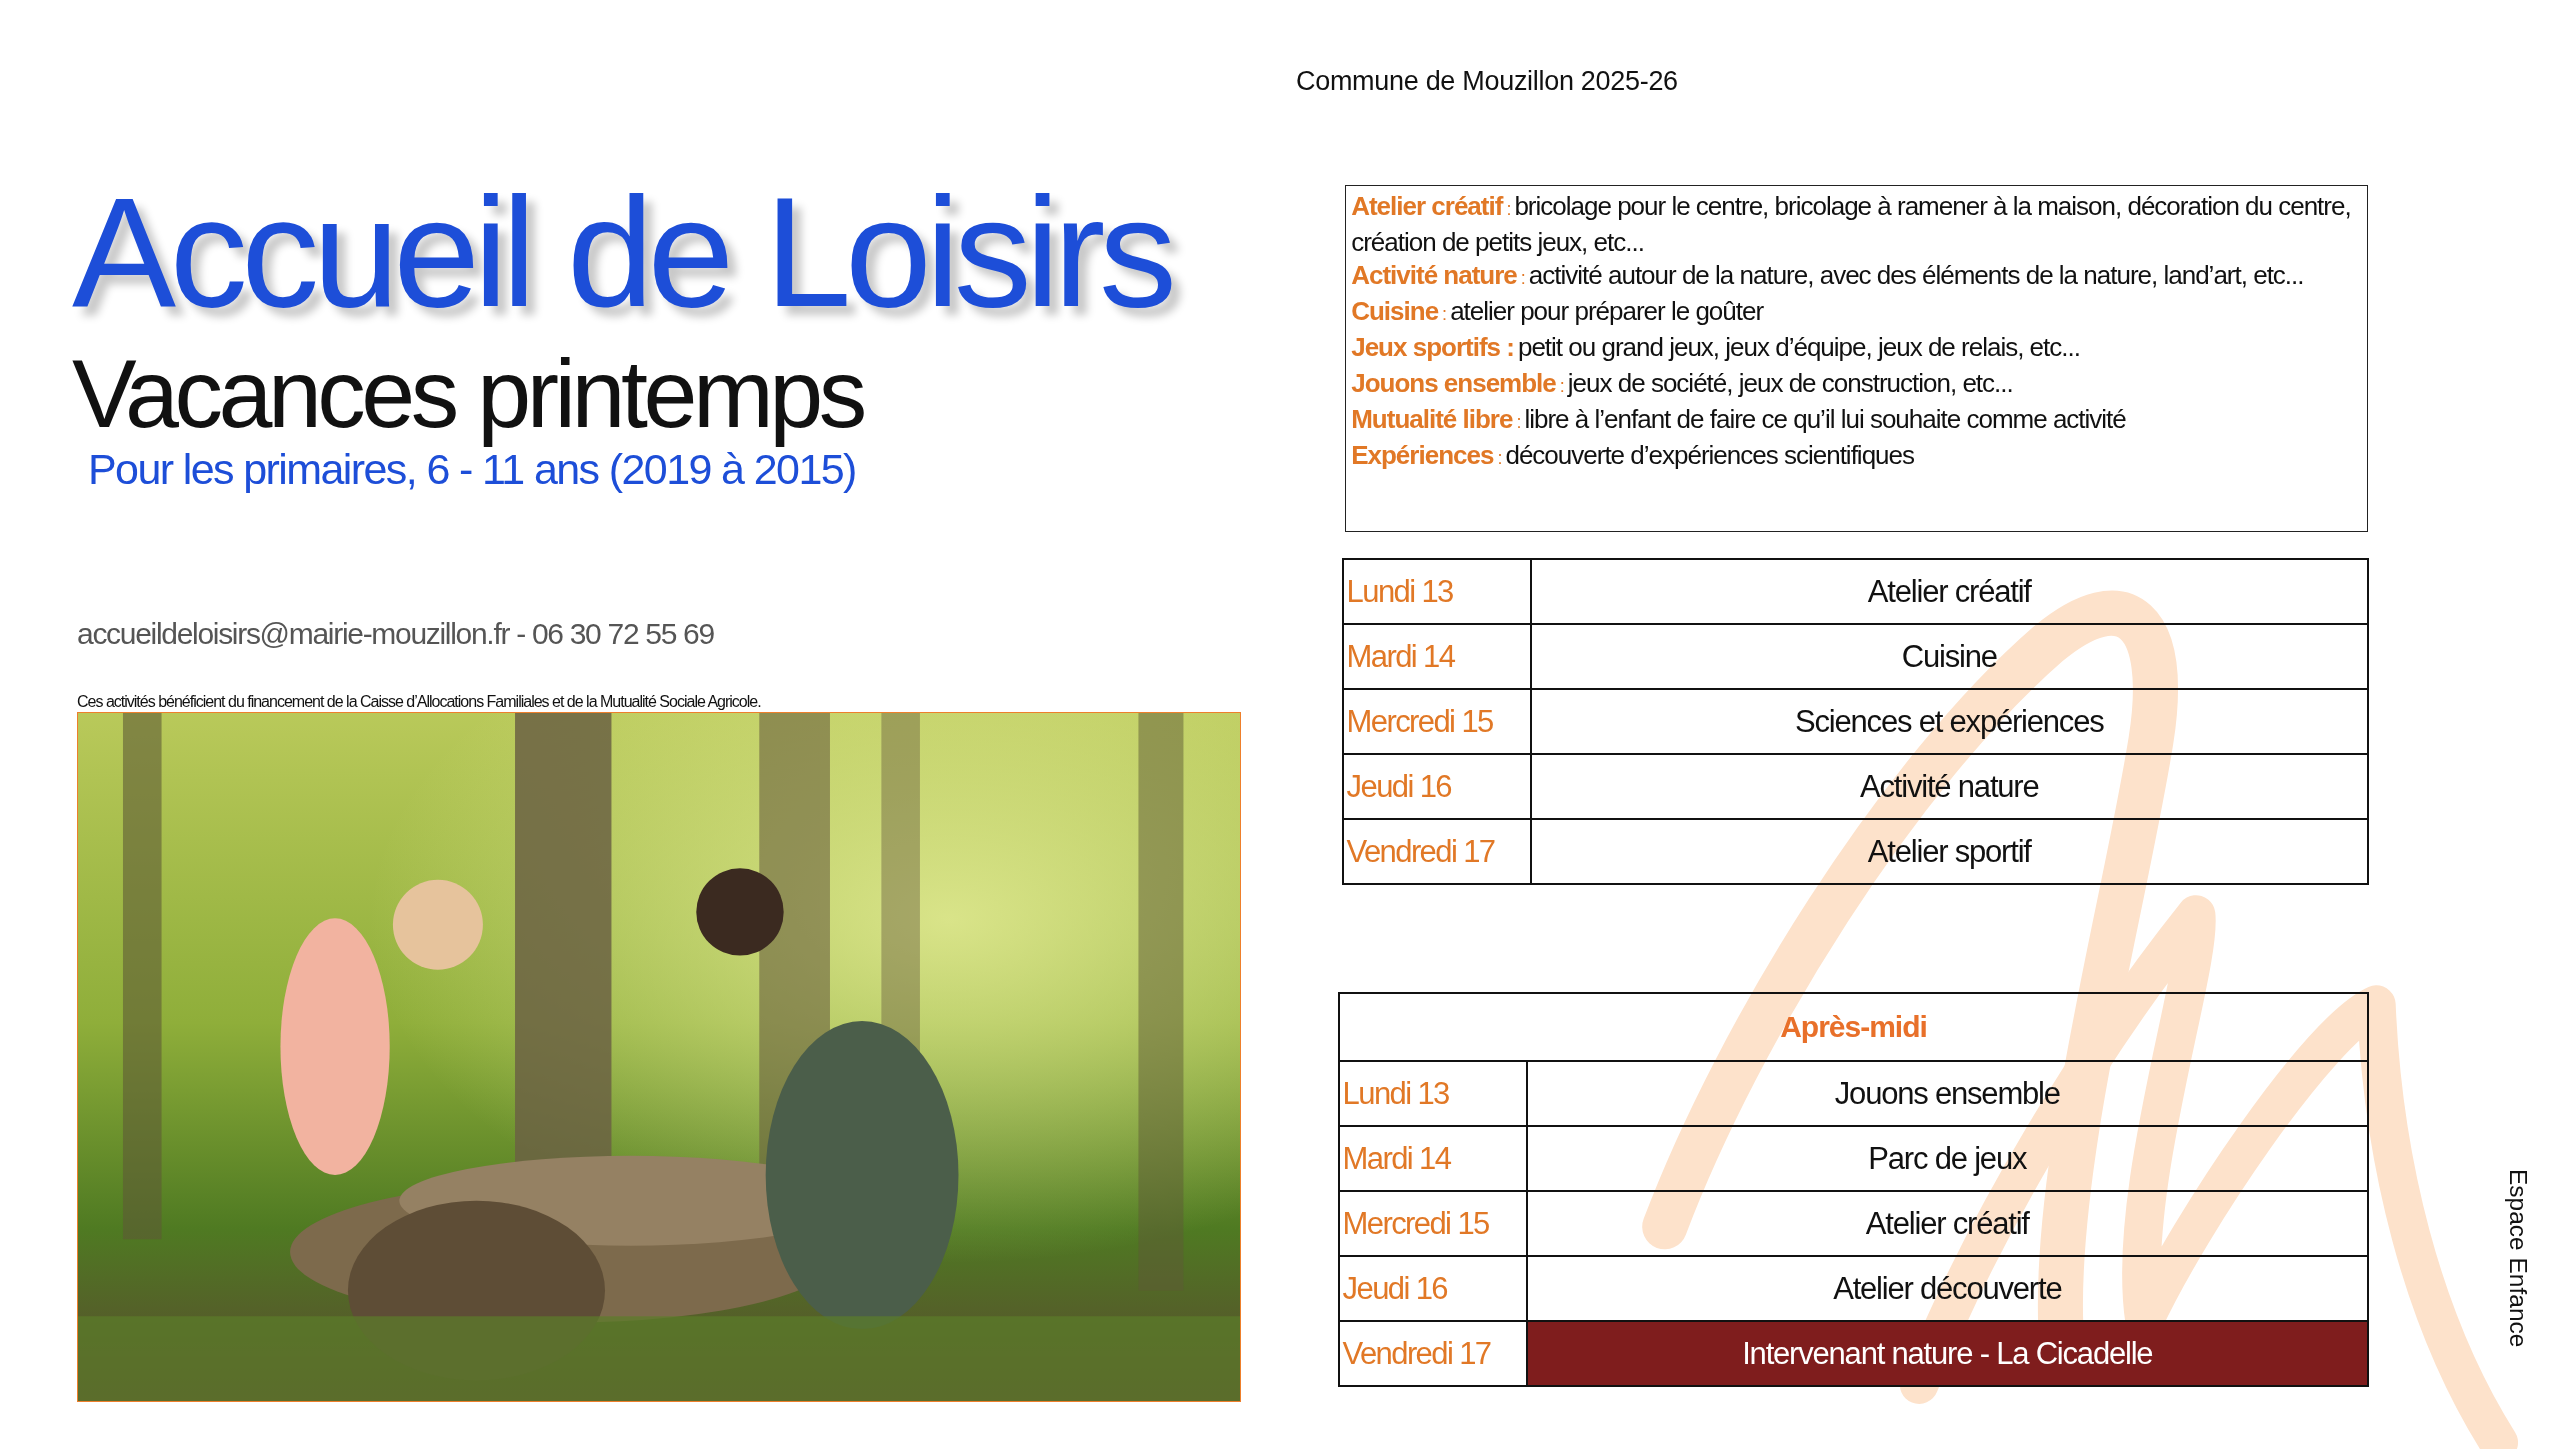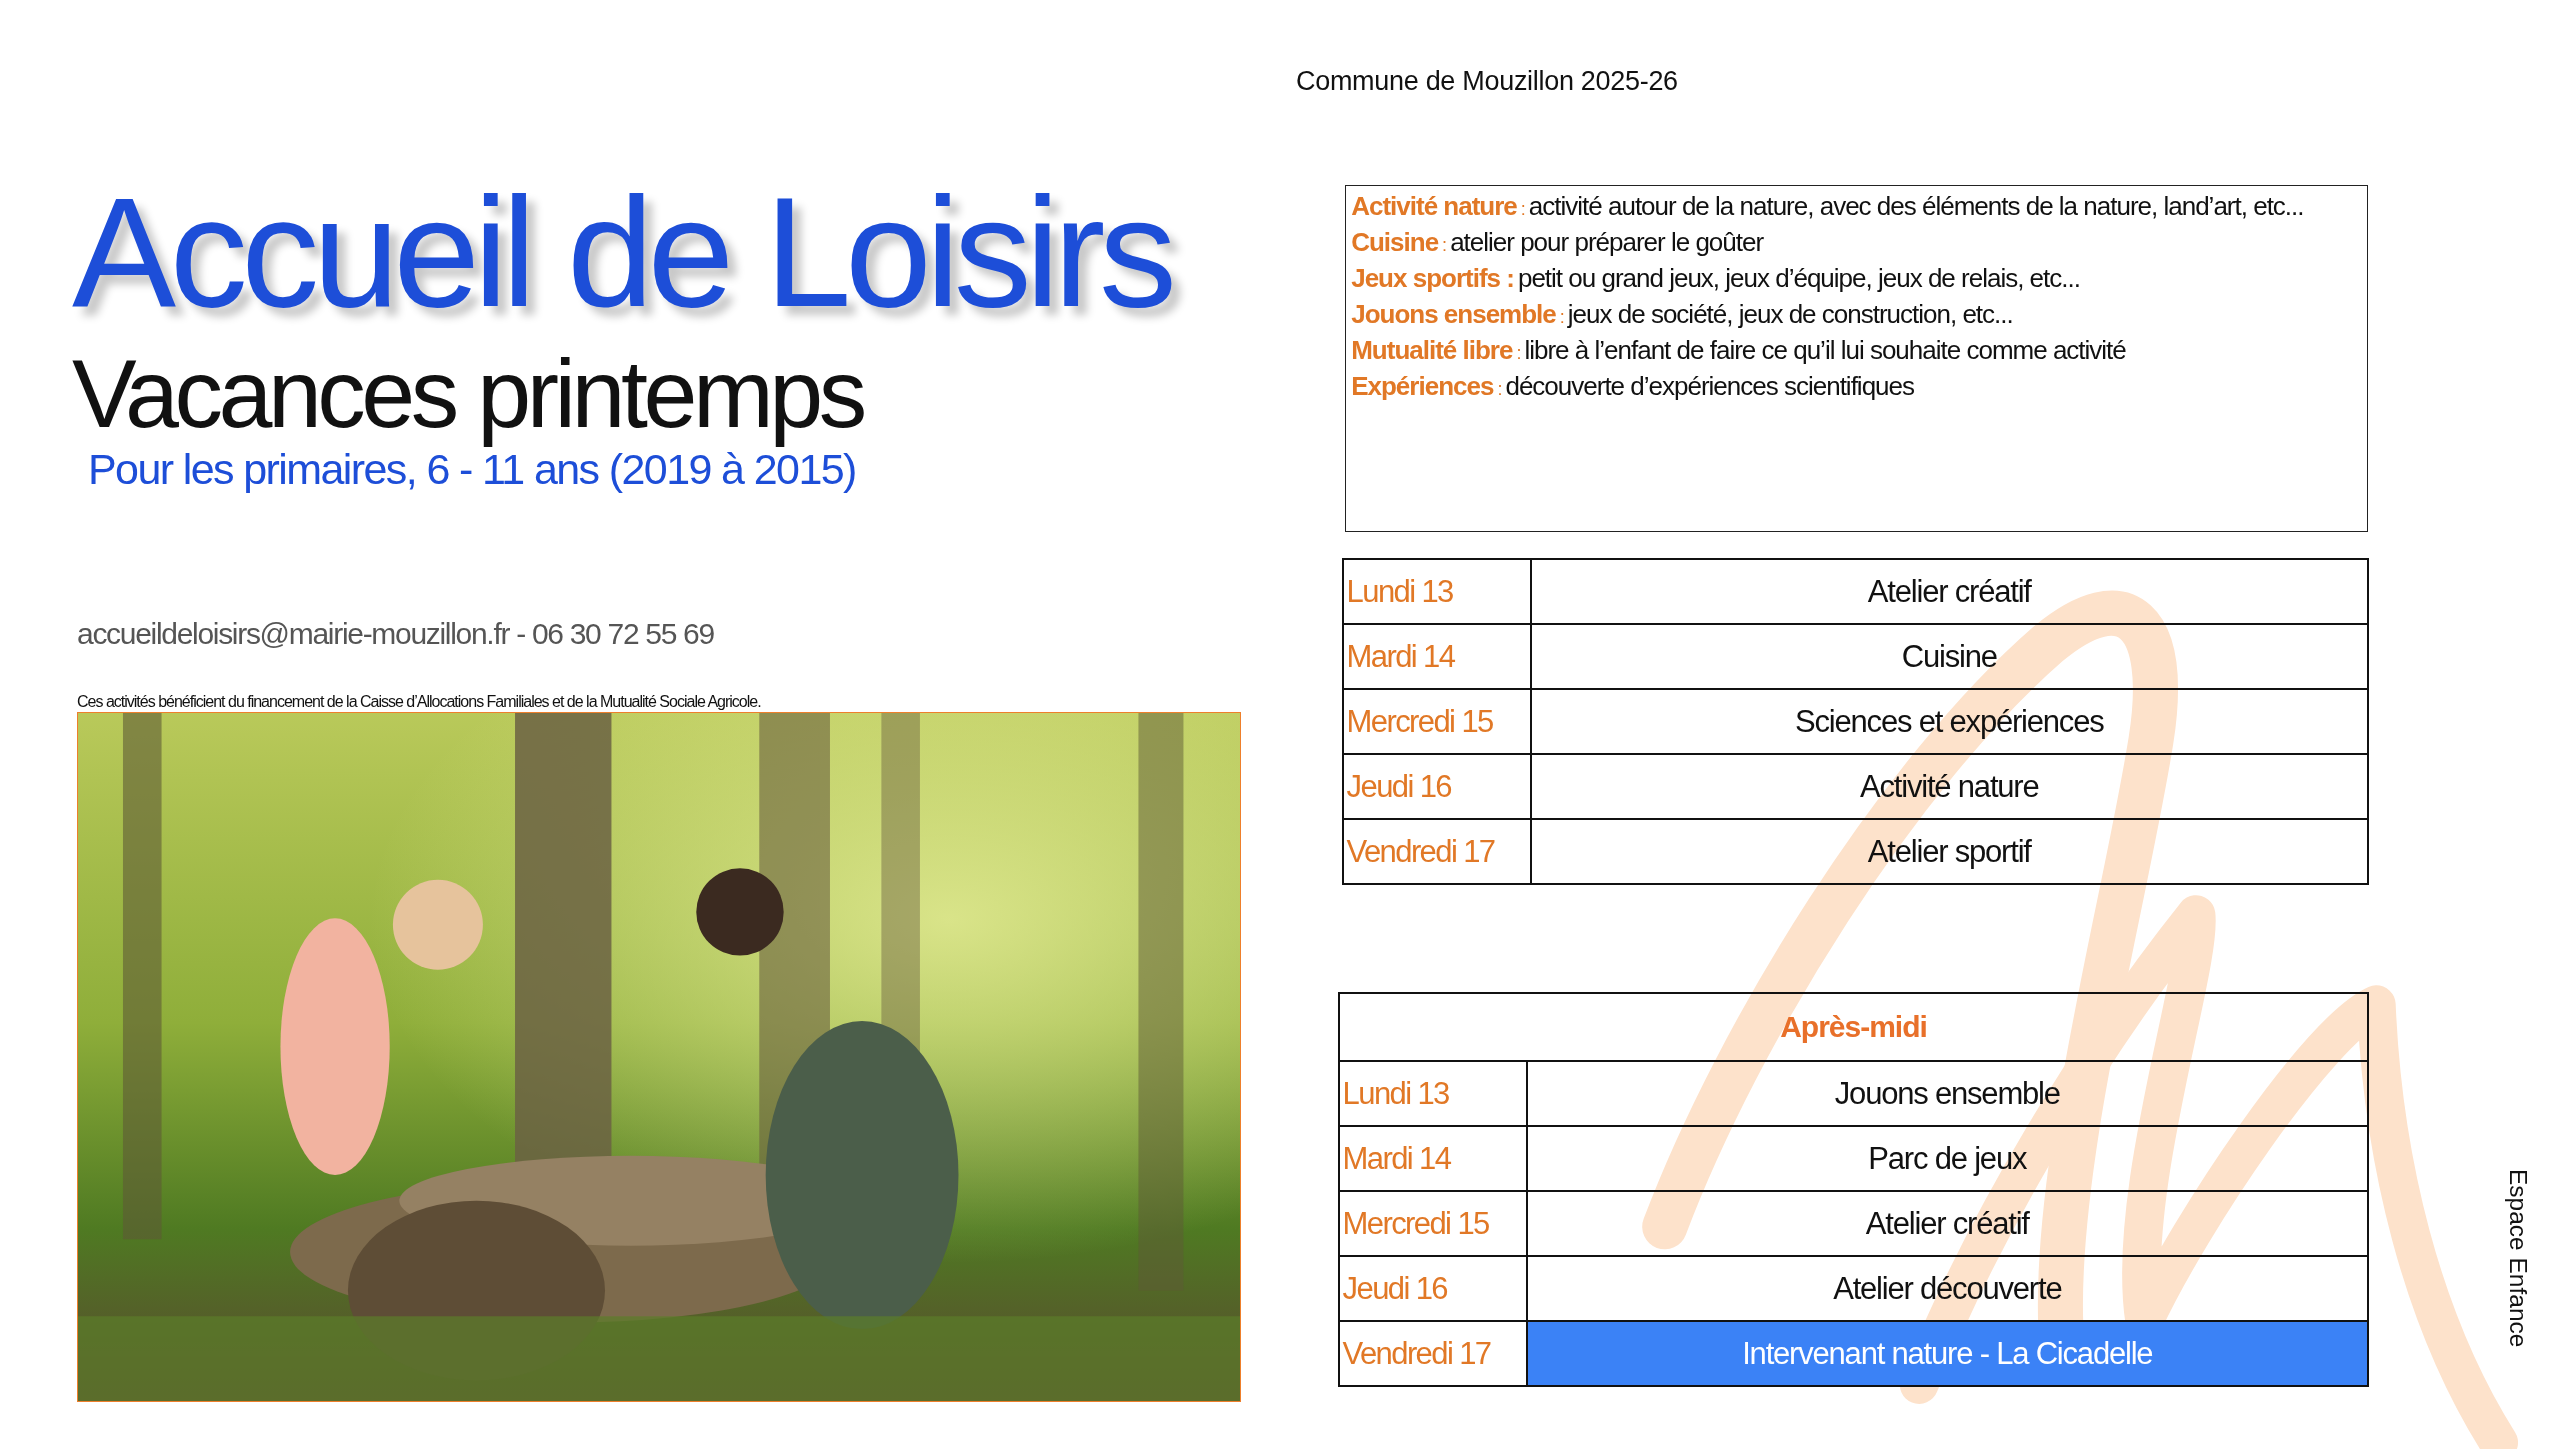--- a/index.html
+++ b/index.html
@@ -21,21 +21,21 @@
             padding:3.9px 5.2px; z-index:2; background:transparent; }
   .legend-line { font-size:26px; line-height:33px; letter-spacing:-1px; color:#111; }
   .legend-key { color:#e17826; font-weight:bold; }
   .legend-sep { color:#e17826; font-size:18px; }
 
   table.sched { position:absolute; border-collapse:collapse; z-index:2; }
   table.sched td, table.sched th { border:2.6px solid #111; padding:0; }
   table.sched th { height:66px; font-size:30px; color:#e8702a; font-weight:bold; letter-spacing:-1px; text-align:center; }
   table.sched td.day { width:183px; color:#e17826; font-size:31px; letter-spacing:-1.6px; padding-left:2.6px; text-align:left; }
   table.sched td.act { text-align:center; font-size:31px; letter-spacing:-1.2px; color:#111; }
-  table.sched td.hl { background:#3b82f6; color:#ffffff; }
+  table.sched td.hl { background:#7f1d1d; color:#ffffff; }
   .matin { left:1342px; top:558px; width:1027px; }
   .matin td { height:63px; }
   .apm { left:1338px; top:992px; width:1031px; }
   .apm td { height:63px; }
   .espace { left:2504px; top:1169px; writing-mode:vertical-rl; font-size:24.5px; color:#111; z-index:2; white-space:nowrap; }
 </style>
 </head>
 <body>
 
 <svg id="watermark" viewBox="0 0 4000 2250">
@@ -84,20 +84,21 @@
     <circle cx="560" cy="330" r="70" fill="#e6c39c"></circle>
 
     <ellipse cx="1220" cy="720" rx="150" ry="240" fill="#4b5e4a"></ellipse>
     <circle cx="1030" cy="310" r="68" fill="#3b2a20"></circle>
 
     <rect x="0" y="940" width="1808" height="132" fill="#5b7d2a" opacity="0.7"></rect>
   </svg>
 </div>
 
 <div class="abs legend">
+  <div class="legend-line"><span class="legend-key">Atelier créatif</span><span class="legend-sep"> : </span><span> bricolage pour le centre, bricolage à ramener à la maison, décoration du centre, création de petits jeux, etc...</span></div>
   <div class="legend-line"><span class="legend-key">Activité nature</span><span class="legend-sep"> : </span><span>activité autour de la nature, avec des éléments de la nature, land’art, etc...</span></div>
   <div class="legend-line"><span class="legend-key">Cuisine</span><span class="legend-sep"> : </span><span>atelier pour préparer le goûter</span></div>
   <div class="legend-line"><span class="legend-key">Jeux sportifs :</span><span class="legend-sep"> </span><span>petit ou grand jeux, jeux d’équipe, jeux de relais, etc...</span></div>
   <div class="legend-line"><span class="legend-key">Jouons ensemble</span><span class="legend-sep"> : </span><span>jeux de société, jeux de construction, etc...</span></div>
   <div class="legend-line"><span class="legend-key">Mutualité libre</span><span class="legend-sep"> : </span><span>libre à l’enfant de faire ce qu’il lui souhaite comme activité</span></div>
   <div class="legend-line"><span class="legend-key">Expériences</span><span class="legend-sep"> : </span><span>découverte d’expériences scientifiques</span></div>
 </div>
 
 <table class="sched matin">
   <tbody>

